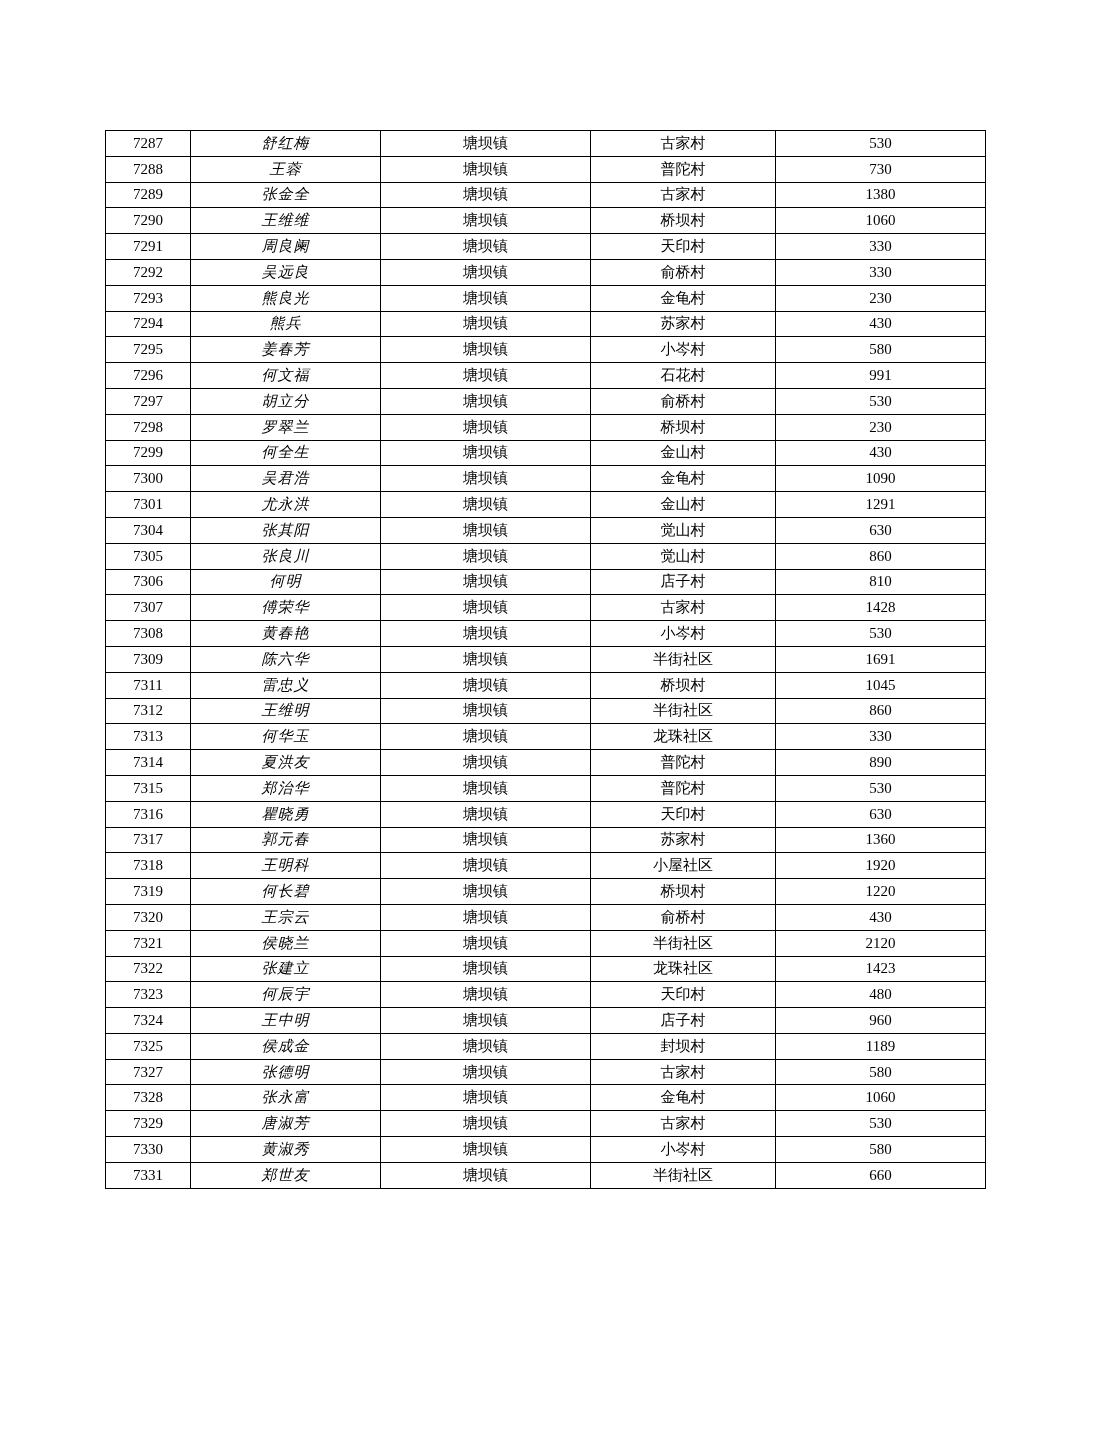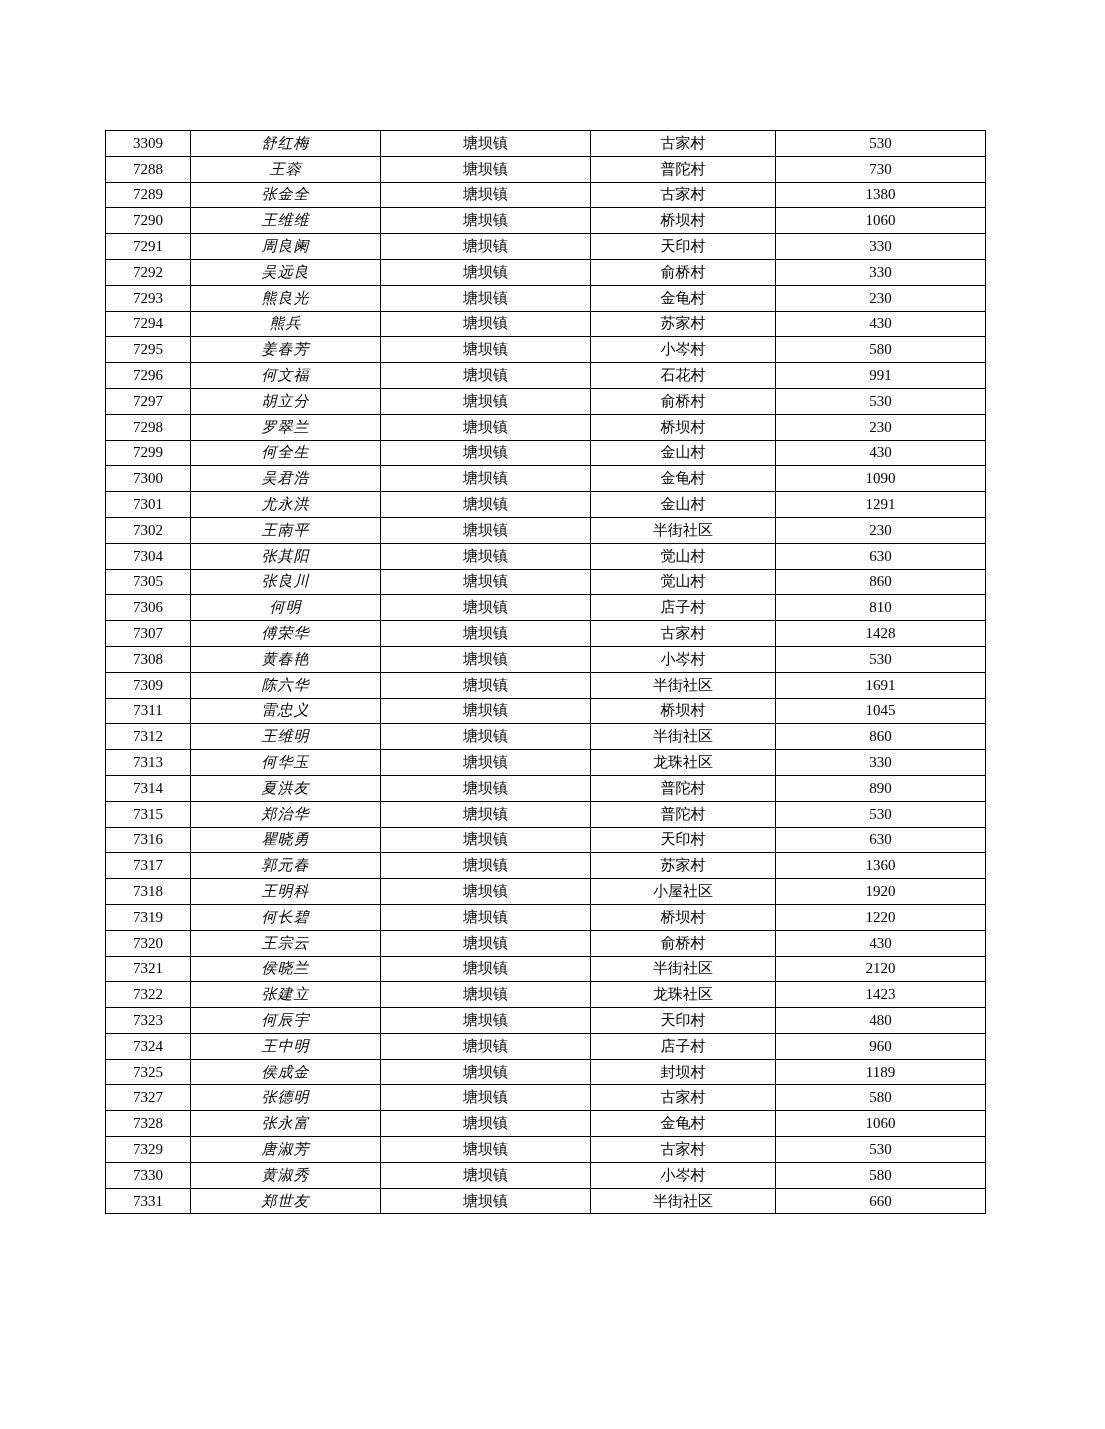--- a/index.html
+++ b/index.html
@@ -55,21 +55,21 @@
   <table class="data-table">
     <colgroup>
       <col class="col-id">
       <col class="col-name">
       <col class="col-town">
       <col class="col-village">
       <col class="col-amount">
     </colgroup>
     <tbody id="table-body">
         <tr>
-          <td class="cell-id">3309</td>
+          <td class="cell-id">7287</td>
           <td class="cell-name">舒红梅</td>
           <td class="cell-town">塘坝镇</td>
           <td class="cell-village">古家村</td>
           <td class="cell-amount">530</td>
         </tr>
         <tr>
           <td class="cell-id">7288</td>
           <td class="cell-name">王蓉</td>
           <td class="cell-town">塘坝镇</td>
           <td class="cell-village">普陀村</td>
@@ -158,27 +158,20 @@
           <td class="cell-town">塘坝镇</td>
           <td class="cell-village">金龟村</td>
           <td class="cell-amount">1090</td>
         </tr>
         <tr>
           <td class="cell-id">7301</td>
           <td class="cell-name">尤永洪</td>
           <td class="cell-town">塘坝镇</td>
           <td class="cell-village">金山村</td>
           <td class="cell-amount">1291</td>
-        </tr>
-        <tr>
-          <td class="cell-id">7302</td>
-          <td class="cell-name">王南平</td>
-          <td class="cell-town">塘坝镇</td>
-          <td class="cell-village">半街社区</td>
-          <td class="cell-amount">230</td>
         </tr>
         <tr>
           <td class="cell-id">7304</td>
           <td class="cell-name">张其阳</td>
           <td class="cell-town">塘坝镇</td>
           <td class="cell-village">觉山村</td>
           <td class="cell-amount">630</td>
         </tr>
         <tr>
           <td class="cell-id">7305</td>

